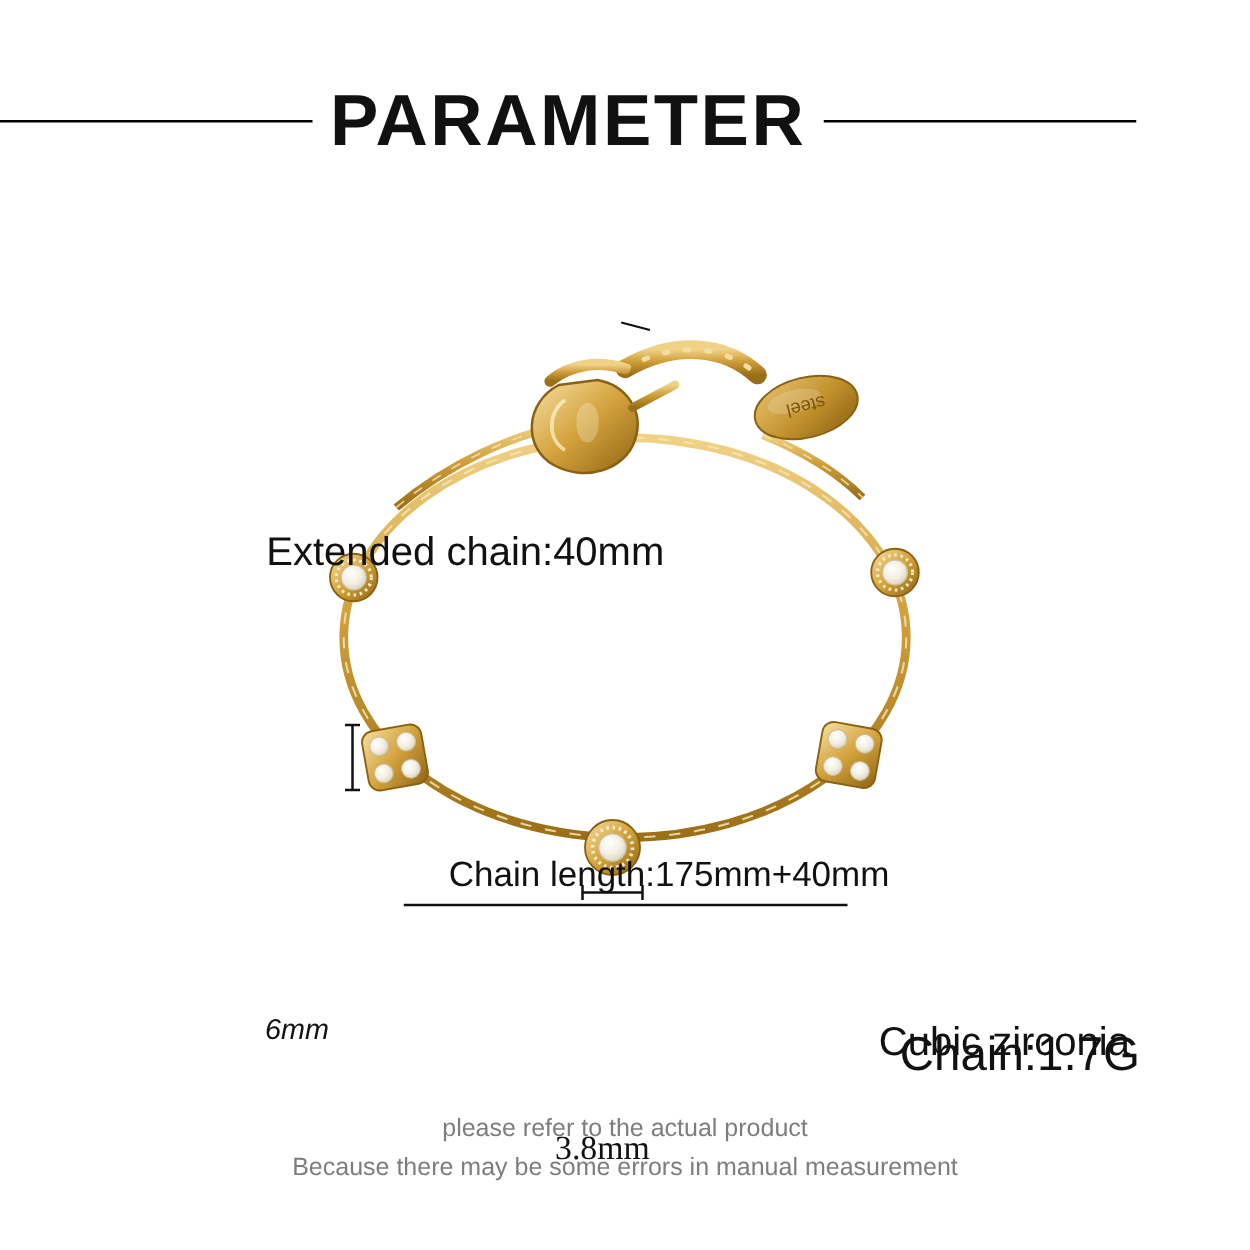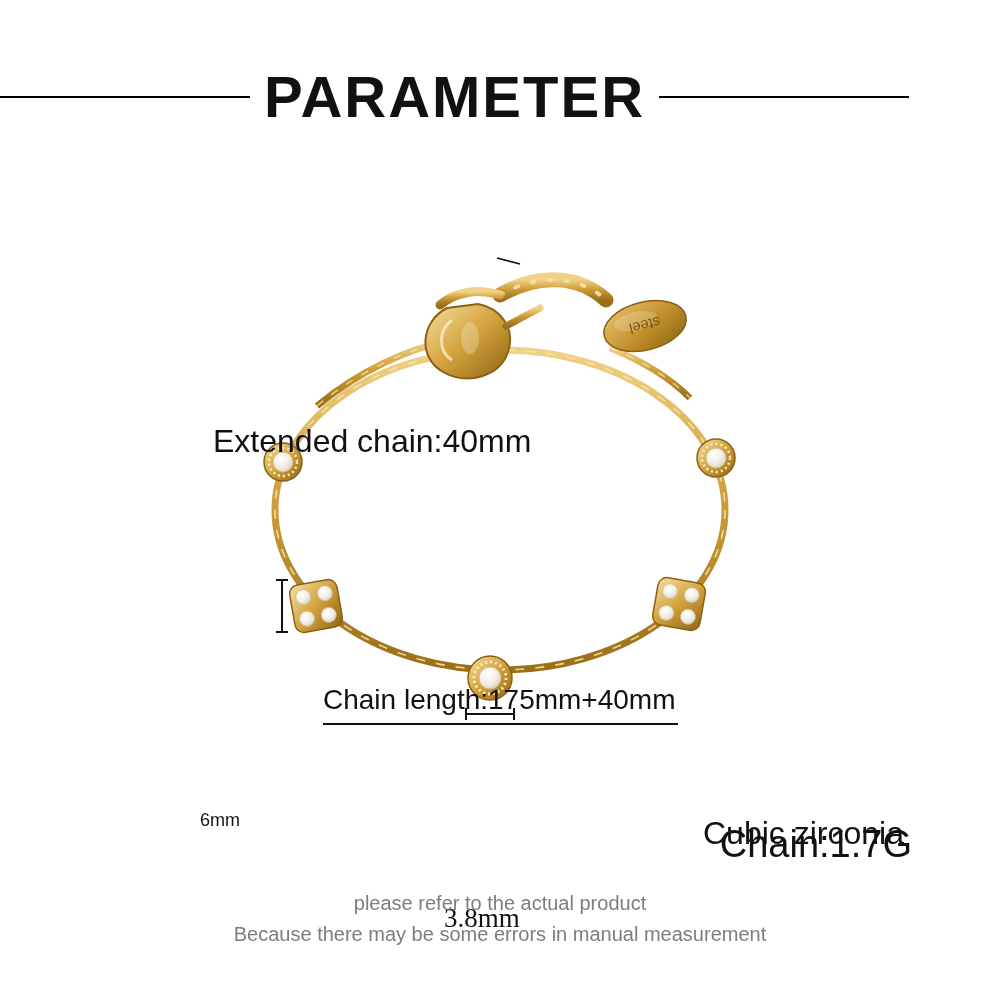--- a/index.html
+++ b/index.html
@@ -64,33 +64,34 @@
   .label {
     position: absolute;
     font-size: 32px;
     color: #111;
     white-space: nowrap;
     font-family: "Liberation Sans", sans-serif;
   }
   .label-extended { left: 213px; top: 243px; }
   .label-steel    { left: 644px; top: 288px; }
   .label-zirconia { left: 703px; top: 635px; }
-  .label-6mm      { left: 200px; top: 630px; font-size: 18px; }
+  .label-6mm      { left: 212px; top: 630px; font-size: 23px; font-style: italic; }
   .label-38mm     { left: 444px; top: 723px; font-size: 27px; font-family: Liberation Serif, serif; }
 
   .chain-length-wrap {
     position: absolute;
     left: 323px;
     top: 503px;
   }
   .chain-length-text {
     font-size: 28px;
     color: #111;
     white-space: nowrap;
     line-height: 1.2;
+    margin-left: 36px;
   }
   .chain-length-underline {
     margin-top: 6px;
     width: 355px;
     height: 2px;
     background: #111;
   }
 
   
   .weight {

